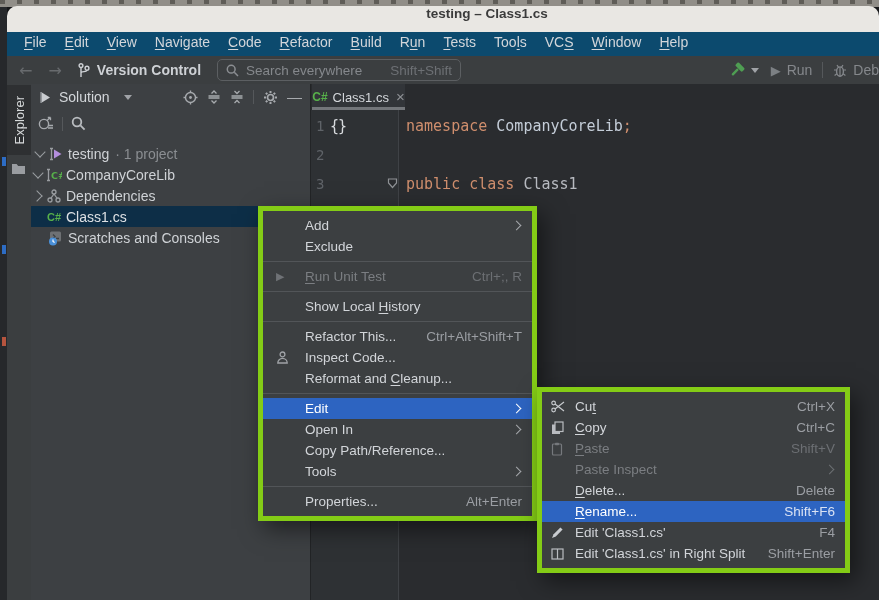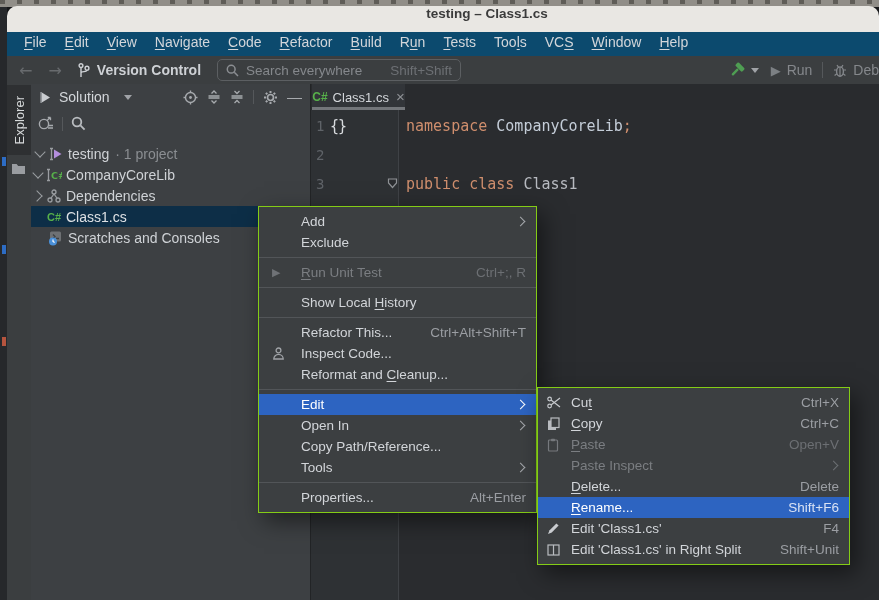--- a/index.html
+++ b/index.html
@@ -85,21 +85,21 @@
   .gutterbg{position:absolute;left:0;top:0;bottom:0;width:87px;background:#2e3134;}
   .gutterline{position:absolute;left:87px;top:0;bottom:0;width:1px;background:#3f4246;}
   .cline{position:absolute;left:0;right:0;height:29px;display:flex;align-items:center;
      font-family:"DejaVu Sans Mono",monospace;font-size:15px;}
   .lnum{position:absolute;left:5px;color:#5f6368;font-size:14px;}
   .gbrace{position:absolute;left:19px;color:#d8dbde;font-size:15px;letter-spacing:-1px;}
   .codetext{position:absolute;left:95px;white-space:pre;}
   .kw{color:#cf8e6d;}  .ty{color:#c4cdd8;}  .pl{color:#b7bac0;}
   .foldmark{position:absolute;left:76px;top:9px;}
   
-  .menu{position:absolute;background:#3c3f41;border:1px solid #84cc16;box-sizing:border-box;
+  .menu{position:absolute;background:#3c3f41;border:5px solid #84cc16;box-sizing:border-box;
      box-shadow:6px 8px 22px rgba(0,0,0,.5);padding:4px 0;z-index:5;}
   .cmenu{left:258px;top:206px;width:279px;}
   .smenu{left:537px;top:387px;width:313px;z-index:6;}
   .mi{height:21px;display:flex;align-items:center;font-size:13.5px;color:#d2d5d9;}
   .mi .ic{width:42px;box-sizing:border-box;padding-left:13px;display:flex;align-items:center;}
   .smenu .mi .ic{width:33px;padding-left:9px;}
   .mi .lbl{white-space:nowrap;}
   .mi .sp{flex:1;}
   .mi .sc{color:#9b9ea3;margin-right:10px;white-space:nowrap;}
   .mi .arr{width:6px;height:6px;border-right:1.6px solid #a6a9ad;border-top:1.6px solid #a6a9ad;
@@ -429,21 +429,21 @@
     </div>
     <div class="mi dis">
       <span class="ic">
         <svg width="12" height="14" viewBox="0 0 12 14">
           <rect x="1.5" y="2" width="9" height="11" rx="1" fill="none" stroke="#76797d" stroke-width="1.2"></rect>
           <rect x="4" y="0.8" width="4" height="2.4" rx="0.8" fill="#76797d"></rect>
         </svg>
       </span>
       <span class="lbl"><u>P</u>aste</span>
       <span class="sp"></span>
-        <span class="sc">Open+V</span>
+        <span class="sc">Shift+V</span>
     </div>
     <div class="mi dis">
       <span class="ic"></span>
         <span class="lbl">Paste Inspect</span>
       <span class="sp"></span>
         <span class="arr"></span>
     </div>
     <div class="mi">
       <span class="ic"></span>
         <span class="lbl"><u>D</u>elete...</span>
@@ -468,17 +468,17 @@
     </div>
     <div class="mi">
       <span class="ic">
         <svg width="13" height="12" viewBox="0 0 13 12">
           <rect x="1" y="1" width="11" height="10" fill="none" stroke="#b9bcc0" stroke-width="1.2"></rect>
           <line x1="6.5" y1="1" x2="6.5" y2="11" stroke="#b9bcc0" stroke-width="1.2"></line>
         </svg>
       </span>
       <span class="lbl">Edit 'Class1.cs' in Right Split</span>
       <span class="sp"></span>
-        <span class="sc">Shift+Unit</span>
+        <span class="sc">Shift+Enter</span>
     </div>
   </div>
 
 </div>
 
 </body></html>

